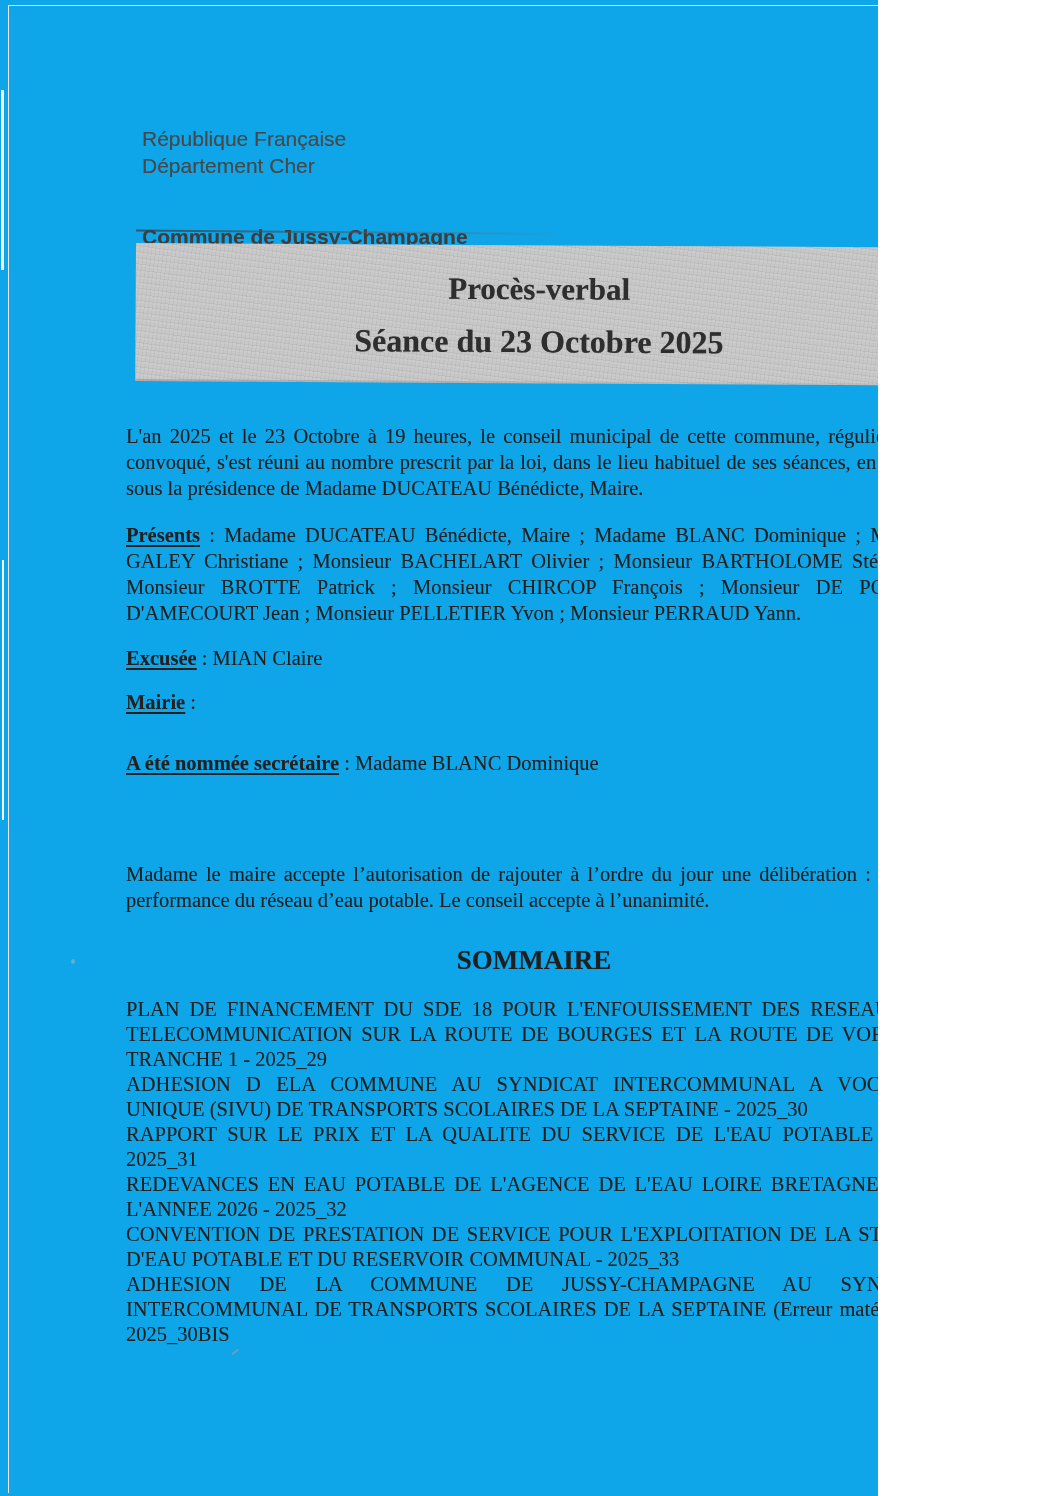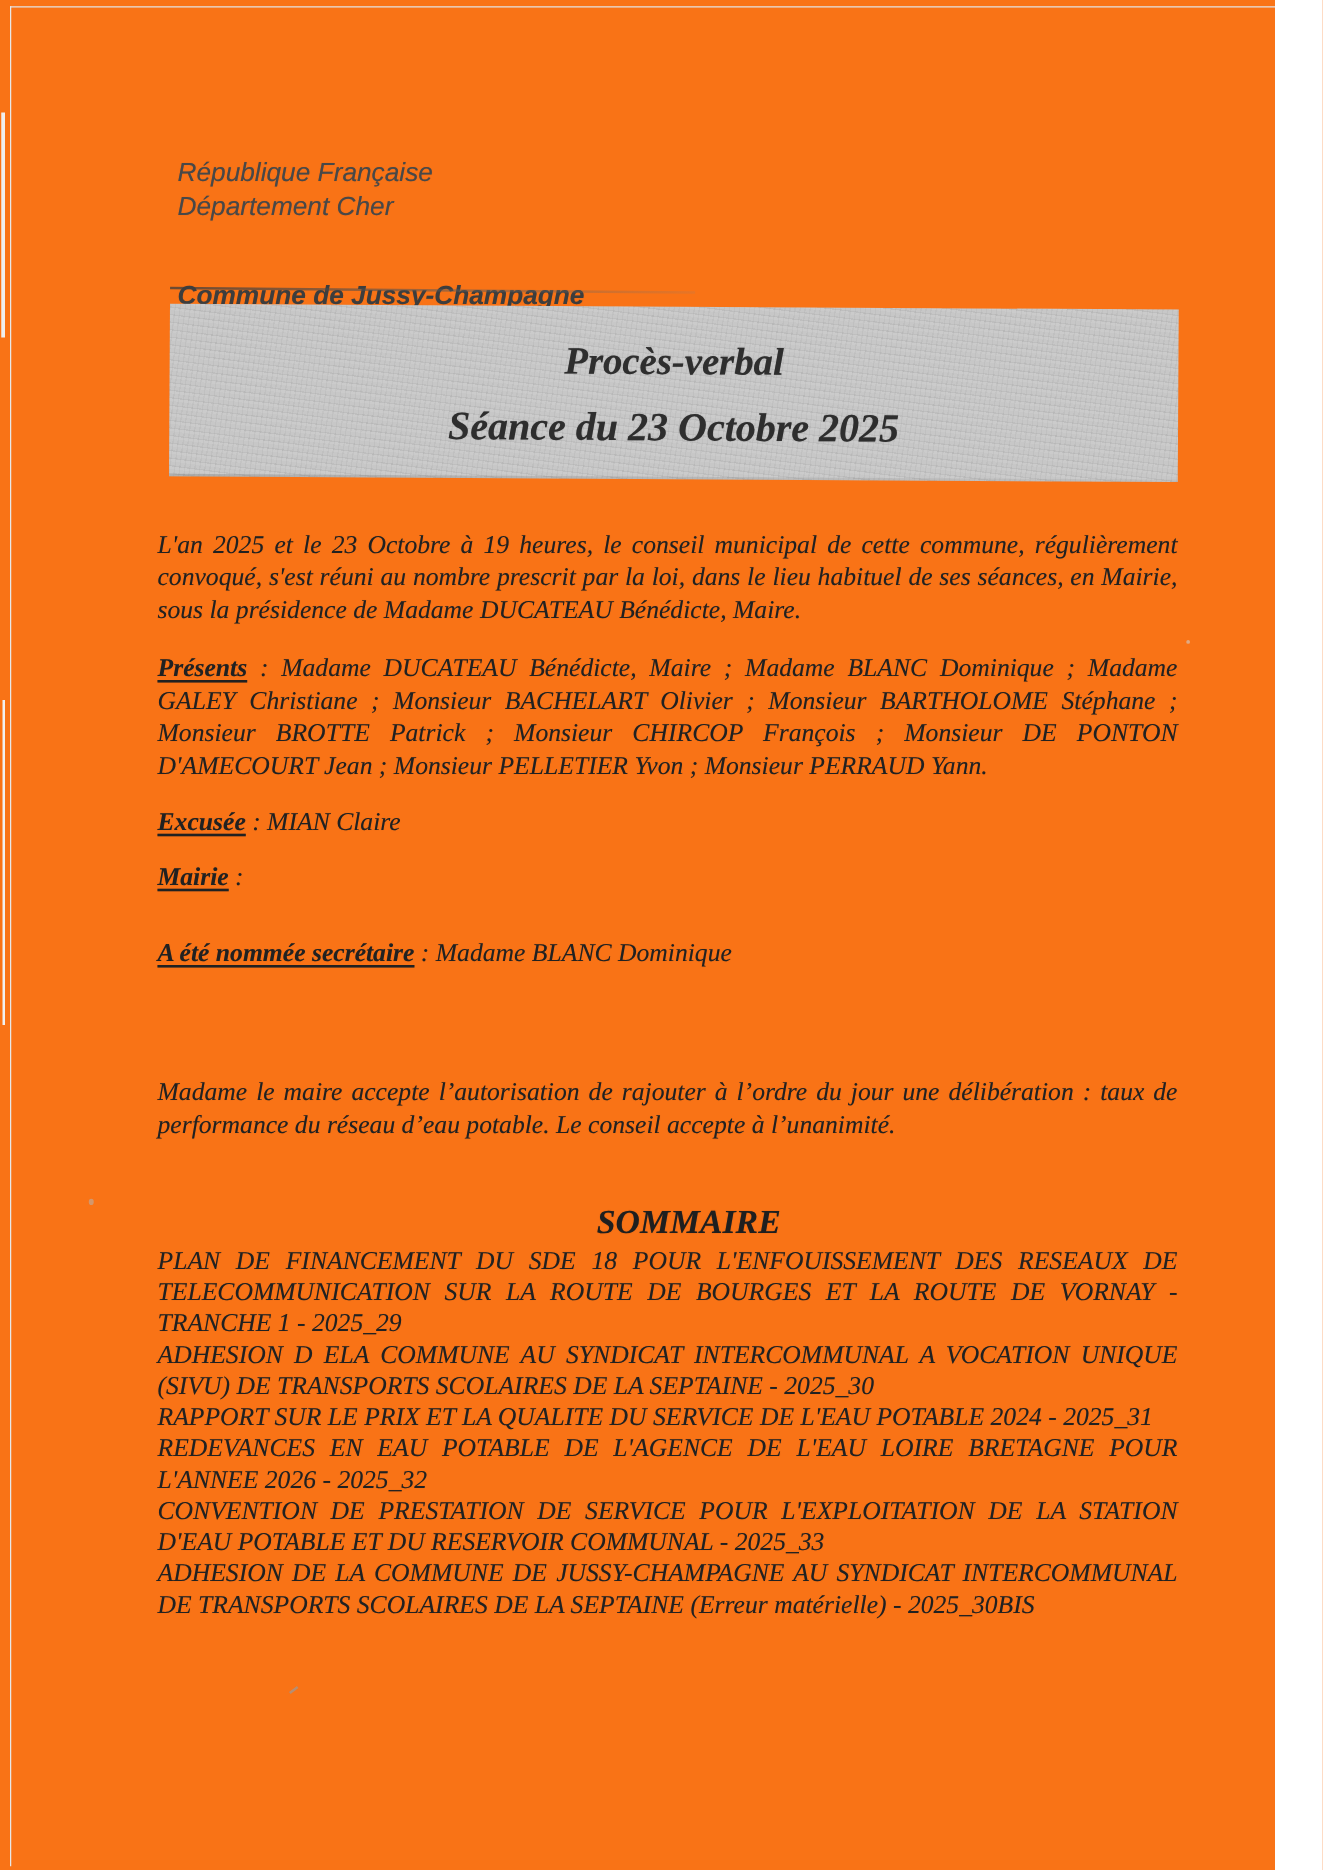--- a/index.html
+++ b/index.html
@@ -1,23 +1,22 @@
 <!DOCTYPE html>
 <html><head>
 <meta charset="utf-8">
 <style>
   html,body{margin:0;padding:0;background:#fff;}
   .page{
     position:relative;
-    width:1020px;height:1496px;
-    background:#f97316;
+    width:878px;height:1496px;
+    background:#0ea5e9;
     overflow:hidden;
     font-family:"Liberation Serif","DejaVu Serif",serif;
     color:#222;
-    font-style:italic;
   }
   
   .edge-top{position:absolute;left:8px;top:5px;width:1046px;height:1px;background:#e3e3e3;}
   .edge-left{position:absolute;left:8px;top:5px;width:1px;height:1488px;background:#e7e7e7;}
   .edge-smudge-a{position:absolute;left:1px;top:90px;width:3px;height:180px;background:#efefef;}
   .edge-smudge-b{position:absolute;left:2px;top:560px;width:2px;height:260px;background:#f1f1f1;}
   .speck-1{position:absolute;left:71px;top:959px;width:4px;height:5px;background:#b5b5b5;border-radius:50%;opacity:.55;}
   .speck-2{position:absolute;left:949px;top:512px;width:3px;height:3px;background:#cfcfcf;border-radius:50%;opacity:.6;}
   .tick-mark{position:absolute;left:231px;top:1351px;width:8px;height:2px;background:#9a9a9a;transform:rotate(-38deg);opacity:.7;}
 
@@ -68,21 +67,21 @@
   .u{font-weight:bold;text-decoration:underline;text-decoration-thickness:2px;text-underline-offset:3px;}
   .intro{top:423px;}
   .presents{top:522px;}
   .excusee{top:645px;}
   .pouvoir{top:689px;}
   .secretaire{top:750px;}
   .pv-adopte{top:816px;}
   .maire-demande{top:861px;}
 
   .sommaire-title{
-    position:absolute;left:126px;top:944px;width:816px;margin:17px;
+    position:absolute;left:126px;top:944px;width:816px;margin:0;
     font-size:27px;line-height:32px;font-weight:bold;text-align:center;
     color:#1f1f1f;text-shadow:0 0 .7px rgba(40,40,40,.5);
   }
   .sommaire-list{
     position:absolute;left:126px;top:997px;width:816px;
   }
   .sommaire-list p{
     margin:0;font-size:20.5px;line-height:25px;text-align:justify;
     color:#212121;text-shadow:0 0 .6px rgba(55,55,55,.4);
   }

